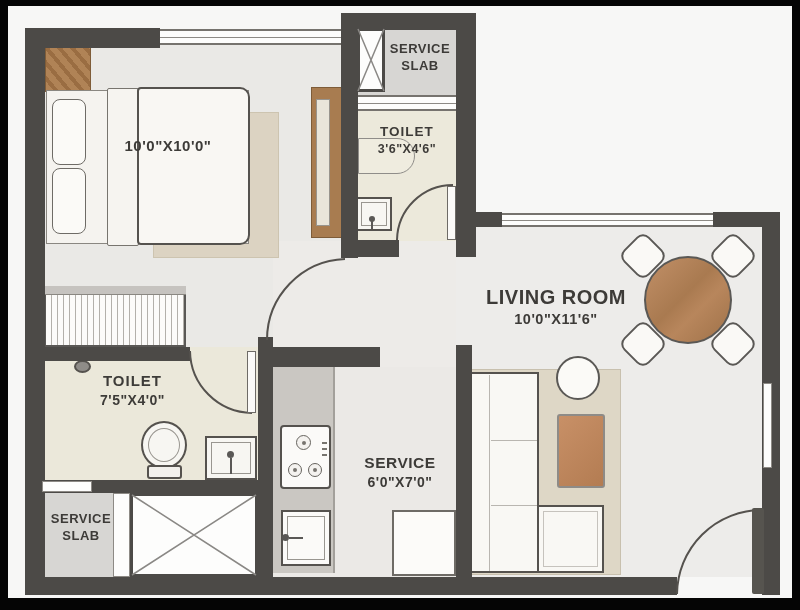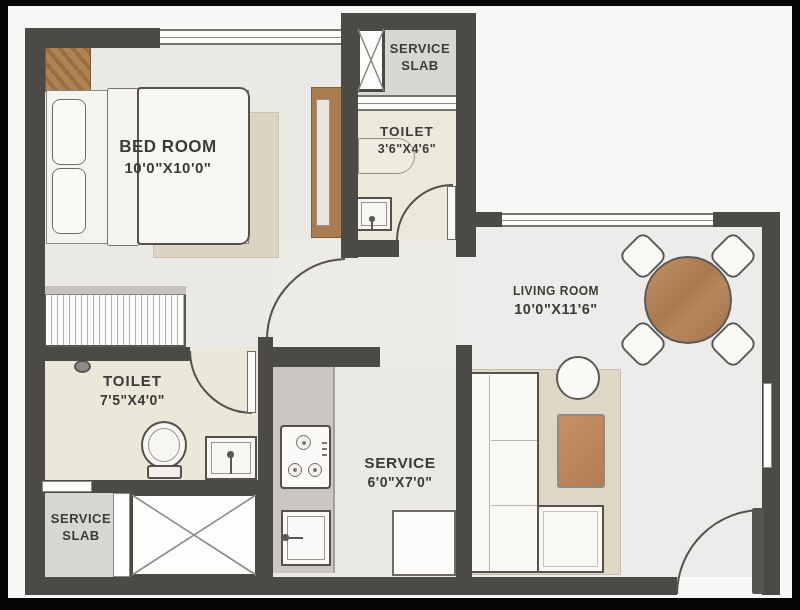--- a/index.html
+++ b/index.html
@@ -150,33 +150,32 @@
   <svg class="overlay" width="800" height="610" viewBox="0 0 800 610">
     <path d="M345,259 A81,81 0 0 0 267,340" fill="none" stroke="#55524e" stroke-width="2"></path>
     <path d="M397,240 A56,56 0 0 1 453,185" fill="none" stroke="#55524e" stroke-width="2"></path>
     <path d="M190,351 A63,63 0 0 0 252,413" fill="none" stroke="#55524e" stroke-width="2"></path>
     <path d="M677,594 A85,85 0 0 1 762,510" fill="none" stroke="#55524e" stroke-width="2"></path>
     <path d="M358,29 L384,91 M384,29 L358,91" stroke="#8a8885" stroke-width="1.5"></path>
     <path d="M132,495 L256,575 M256,495 L132,575" stroke="#8a8885" stroke-width="1.5"></path>
   </svg>
 
   <div class="label" style="left:58px;top:136px;width:220px;">
-    <div class="l1" style="font-size:17px;">BED ROOM</div>
     <div class="l2" style="font-size:15px;">10'0"X10'0"</div>
   </div>
   <div class="label" style="left:356px;top:123px;width:102px;">
     <div class="l1" style="font-size:13.5px;letter-spacing:1px;">TOILET</div>
     <div class="l2" style="font-size:12.5px;">3'6"X4'6"</div>
   </div>
   <div class="label" style="left:380px;top:41px;width:80px;">
     <div class="l1" style="font-size:13px;">SERVICE</div>
     <div class="l2" style="font-size:13px;">SLAB</div>
   </div>
   <div class="label" style="left:446px;top:284px;width:220px;">
-    <div class="l1" style="font-size:12px;">LIVING ROOM</div>
+    <div class="l1" style="font-size:20px;">LIVING ROOM</div>
     <div class="l2" style="font-size:14.5px;">10'0"X11'6"</div>
   </div>
   <div class="label" style="left:50px;top:371px;width:165px;">
     <div class="l1" style="font-size:15px;letter-spacing:1px;">TOILET</div>
     <div class="l2" style="font-size:14px;">7'5"X4'0"</div>
   </div>
   <div class="label" style="left:318px;top:453px;width:164px;">
     <div class="l1" style="font-size:15.5px;">SERVICE</div>
     <div class="l2" style="font-size:14px;">6'0"X7'0"</div>
   </div>

